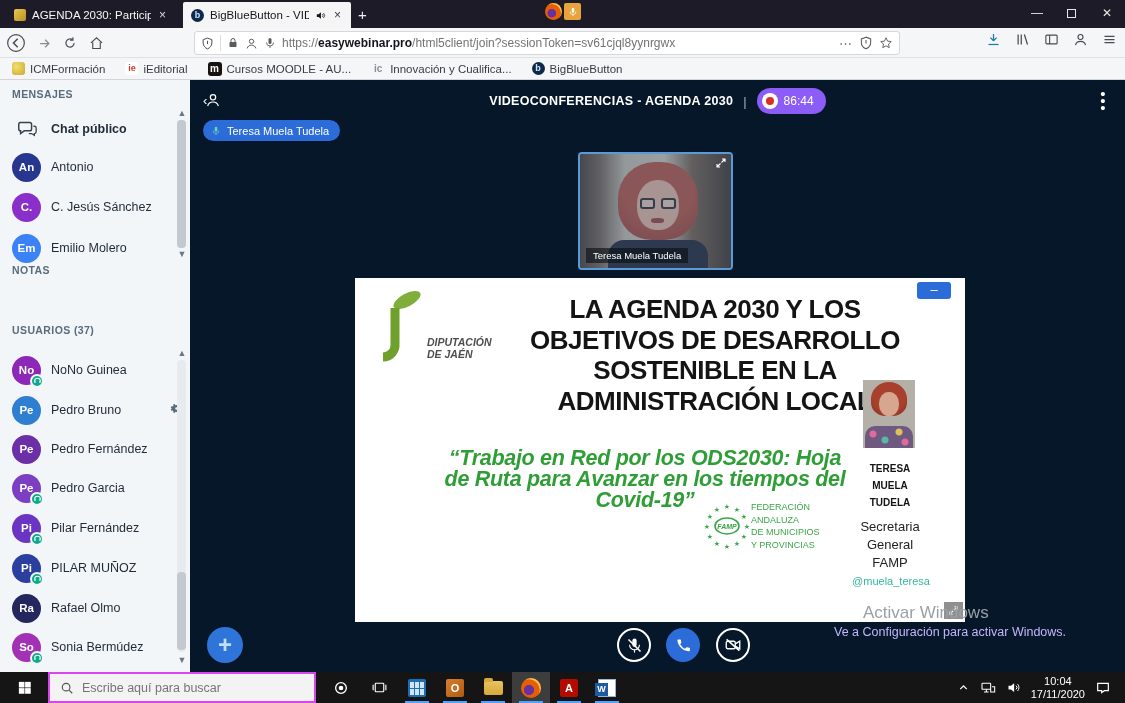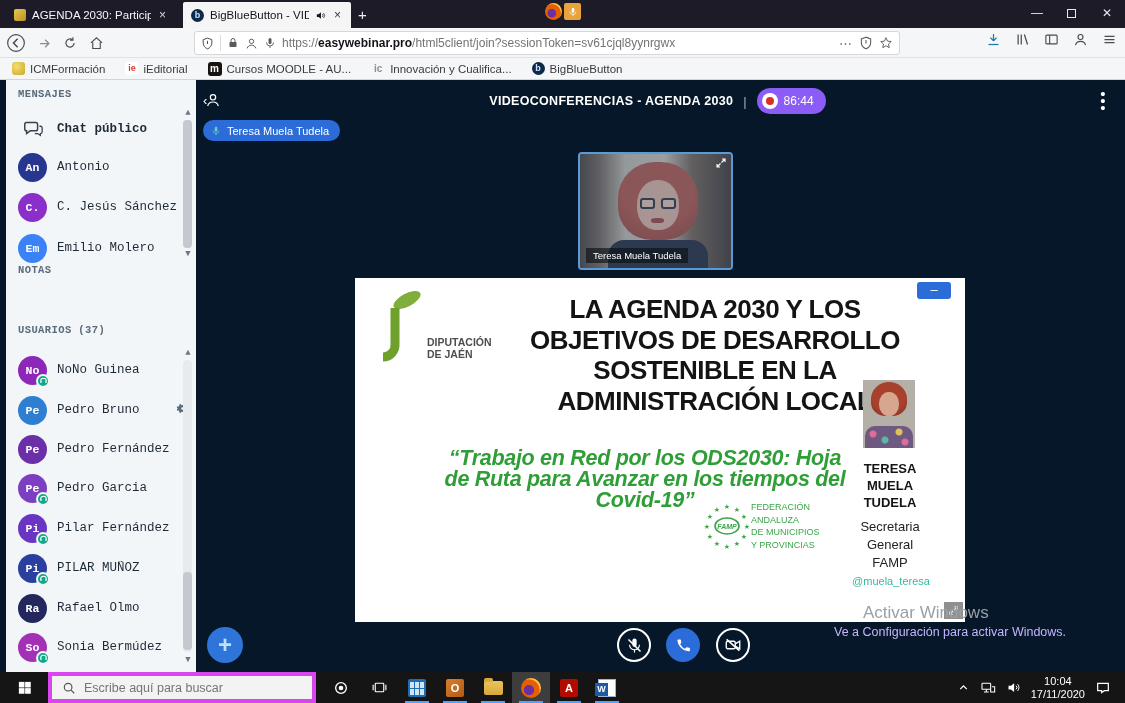--- a/index.html
+++ b/index.html
@@ -36,21 +36,21 @@
   .bm { display:flex; align-items:center; gap:5px; font-size:11.5px; color:#3a3a40; }
   .bm-ic1 { width:13px; height:13px; border-radius:3px; background:radial-gradient(circle at 35% 35%, #f3de71, #caa72d); }
   .bm-ic2 { width:13px; height:13px; border-radius:3px; background:#fff; color:#d23b2e; font-size:9px; font-weight:bold; text-align:center; line-height:13px; }
   .bm-ic3 { width:14px; height:14px; border-radius:3px; background:#17120f; color:#fff; font-size:10px; font-weight:bold; text-align:center; line-height:14px; }
   .bm-ic4 { width:14px; height:14px; color:#8a9096; font-size:10px; font-weight:bold; text-align:center; line-height:14px; }
   .bm-ic5 { width:13px; height:13px; border-radius:50%; background:#0d2a4a; color:#cfe4ff; font-size:9px; font-weight:bold; text-align:center; line-height:13px; }
 
   
   .bbb { position:absolute; top:80px; left:0; width:1125px; height:592px; background:#06172a; }
 
-  .sidebar { position:absolute; left:6px; top:0; width:190px; height:592px; background:#f3f6f9;font-family:Liberation Mono, monospace; }
+  .sidebar { position:absolute; left:0; top:0; width:190px; height:592px; background:#f3f6f9; }
   .sec-label { position:absolute; left:12px; font-size:10.5px; font-weight:bold; letter-spacing:.4px; color:#5a6b7b; }
   .srow { position:absolute; left:4px; width:168px; height:34px; display:flex; align-items:center; gap:10px; padding-left:8px; border-radius:4px; cursor:pointer; }
   .srow .nm { font-size:12.5px; color:#1f2a37; white-space:nowrap; overflow:hidden; }
   .avatar { position:relative; width:29px; height:29px; border-radius:50%; color:#fff; font-size:11.5px; font-weight:bold; display:flex; align-items:center; justify-content:center; flex:none; }
   .badge { position:absolute; right:-3px; bottom:-3px; width:14px; height:14px; border-radius:50%; background:#0fa98b; border:2px solid #f3f6f9; display:flex; align-items:center; justify-content:center; }
   .iconbox { width:29px; height:29px; display:flex; align-items:center; justify-content:center; color:#37424d; flex:none; }
   .scroll { position:absolute; width:9px; background:#e8ebee; border-radius:4px; }
   .thumb { position:absolute; left:0; width:9px; background:#c3c9cf; border-radius:4px; }
   .chev { position:absolute; left:177px; width:10px; height:10px; color:#6b7884; font-size:9px; text-align:center; line-height:10px; }
   .gear { position:absolute; left:170px; top:322px; color:#5b6a79; }
@@ -73,51 +73,51 @@
   .face { position:absolute; left:57px; top:26px; width:42px; height:50px; background:#cda088; border-radius:48% 48% 45% 45%; }
   .glass { position:absolute; top:18px; width:15px; height:11px; border:2px solid #2a2a2a; border-radius:3px; background:rgba(255,255,255,.15); }
   .mouth { position:absolute; left:14px; top:38px; width:13px; height:5px; background:#8e3b33; border-radius:40%; }
   .body { position:absolute; left:28px; bottom:-2px; width:100px; height:30px; background:#23232b; border-radius:16px 16px 0 0; }
   .cam-label { position:absolute; left:6px; bottom:5px; background:rgba(8,14,20,.62); color:#fff; font-size:9.5px; padding:2px 7px; }
   .cam-fs { position:absolute; right:4px; top:3px; color:#fff; }
 
   .slide { position:absolute; left:355px; top:198px; width:610px; height:344px; background:#ffffff; }
   .min-btn { position:absolute; right:14px; top:4px; width:34px; height:17px; background:#2b6cd9; border-radius:3px; color:#fff; font-size:13px; text-align:center; line-height:15px; }
   .jaen { position:absolute; left:26px; top:10px; display:flex; gap:4px; }
-  .jaen-text { font-size:10.5px; font-weight:bold; color:#4d4d4d; line-height:12px; margin-top:48px; white-space:pre-line; }
+  .jaen-text { font-size:10.5px; font-weight:bold; color:#4d4d4d; line-height:12px; margin-top:48px; white-space:pre-line;font-style:italic; }
   .slide-title { position:absolute; left:110px; top:16px; width:500px; text-align:center; font-size:26px; font-weight:bold; color:#141414; line-height:30.5px; letter-spacing:-.5px; }
   .slide-quote { position:absolute; left:50px; top:170px; width:480px; text-align:center; font-size:21.5px; font-weight:bold; font-style:italic; color:#2f9e37; line-height:21px; letter-spacing:-.3px; }
   .famp { position:absolute; left:348px; top:223px; display:flex; gap:0; align-items:center; }
   .famp-lines { font-size:9px; color:#3aa648; line-height:12.5px; white-space:pre-line; }
   .photo { position:absolute; left:508px; top:102px; width:52px; height:68px; background:#b4b0a8; overflow:hidden; }
   .p-hair { position:absolute; left:8px; top:2px; width:36px; height:34px; background:radial-gradient(circle at 50% 40%, #a8402e 0 60%, #7e2f22 100%); border-radius:50% 50% 40% 40%; }
   .p-face { position:absolute; left:16px; top:12px; width:20px; height:24px; background:#d6a78e; border-radius:48%; }
   .p-body { position:absolute; left:2px; bottom:-4px; width:48px; height:26px; border-radius:10px 10px 0 0;
             background:radial-gradient(circle 3px at 8px 8px,#e06a9a 0 3px,transparent 4px),
                        radial-gradient(circle 3px at 20px 14px,#59b8a0 0 3px,transparent 4px),
                        radial-gradient(circle 3px at 34px 6px,#e0c05a 0 3px,transparent 4px),
                        radial-gradient(circle 3px at 40px 16px,#e06a9a 0 3px,transparent 4px),
                        #6e5a80; }
-  .spk-name { position:absolute; left:500px; top:182px; width:70px; text-align:center; font-size:13px; font-weight:bold; color:#141414; line-height:17px; }
+  .spk-name { position:absolute; left:500px; top:182px; width:70px; text-align:center; font-size:10px; font-weight:bold; color:#141414; line-height:17px; }
   .spk-role { position:absolute; left:500px; top:240px; width:70px; text-align:center; font-size:13px; color:#222; line-height:17.5px; }
   .spk-org  { position:absolute; left:500px; top:277px; width:70px; text-align:center; font-size:13px; color:#222; }
   .spk-handle { position:absolute; left:494px; top:297px; width:84px; text-align:center; font-size:11px; color:#35b9a0; }
 
   .plus-btn { position:absolute; left:207px; top:547px; width:36px; height:36px; border-radius:50%; background:#2e74d9; color:#bfe0ff; font-size:24px; font-weight:bold; display:flex; align-items:center; justify-content:center; }
   .act-btn { position:absolute; top:548px; width:34px; height:34px; border-radius:50%; display:flex; align-items:center; justify-content:center; }
   .act-outline { border:2px solid #fff; background:transparent; }
   .act-fill { background:#2b6cd9; }
   .fs-gray { position:absolute; left:944px; top:522px; width:19px; height:17px; background:#8f8f8f; display:flex; align-items:center; justify-content:center; }
   .wm1 { position:absolute; left:863px; top:523px; font-size:17px; color:#9aa0a6; z-index:5; }
   .wm2 { position:absolute; left:834px; top:545px; font-size:12.5px; color:#c4b5fd; z-index:5; }
 
   
   .taskbar { position:absolute; top:672px; left:0; width:1125px; height:31px; background:#151515; display:flex; align-items:center; }
   .tb-start { width:48px; height:31px; display:flex; align-items:center; justify-content:center; }
-  .tb-search { width:268px; height:31px; background:#f3f3f3; display:flex; align-items:center; gap:8px; padding:4px 10px; border:4px solid #d946ef; }
+  .tb-search { width:268px; height:31px; background:#f3f3f3; display:flex; align-items:center; gap:8px; padding:4px 10px; border:2px solid #d946ef; }
   .tb-search input { border:none; outline:none; background:transparent; font-size:12.5px; color:#555; width:210px; font-family:"Liberation Sans",sans-serif; }
   .tb-ic { width:38px; height:31px; display:flex; align-items:center; justify-content:center; position:relative; }
   .tb-ic.open::after { content:""; position:absolute; bottom:0; left:7px; right:7px; height:2px; background:#4da3ff; }
   .tb-ic.active { background:#3d3d3d; }
   .calc-ic { width:18px; height:18px; background:#1f6db5; border-radius:2px; display:grid; grid-template-columns:repeat(3,1fr); gap:1px; padding:3px 2px 2px; }
   .calc-ic i { background:#cfe6f7; }
   .out-ic { width:18px; height:18px; background:linear-gradient(135deg,#d87f2a,#b05a14); border-radius:2px; color:#fff; font-weight:bold; font-size:11px; display:flex; align-items:center; justify-content:center; }
   .fold-ic { width:19px; height:14px; background:linear-gradient(#e8c35c,#d9a93c); border-radius:2px; position:relative; }
   .fold-ic::before { content:""; position:absolute; top:-3px; left:0; width:9px; height:4px; background:#d9a93c; border-radius:2px 2px 0 0; }
   .acro-ic { width:18px; height:18px; background:#b30b00; border-radius:2px; color:#fff; font-size:11px; font-weight:bold; display:flex; align-items:center; justify-content:center; }

